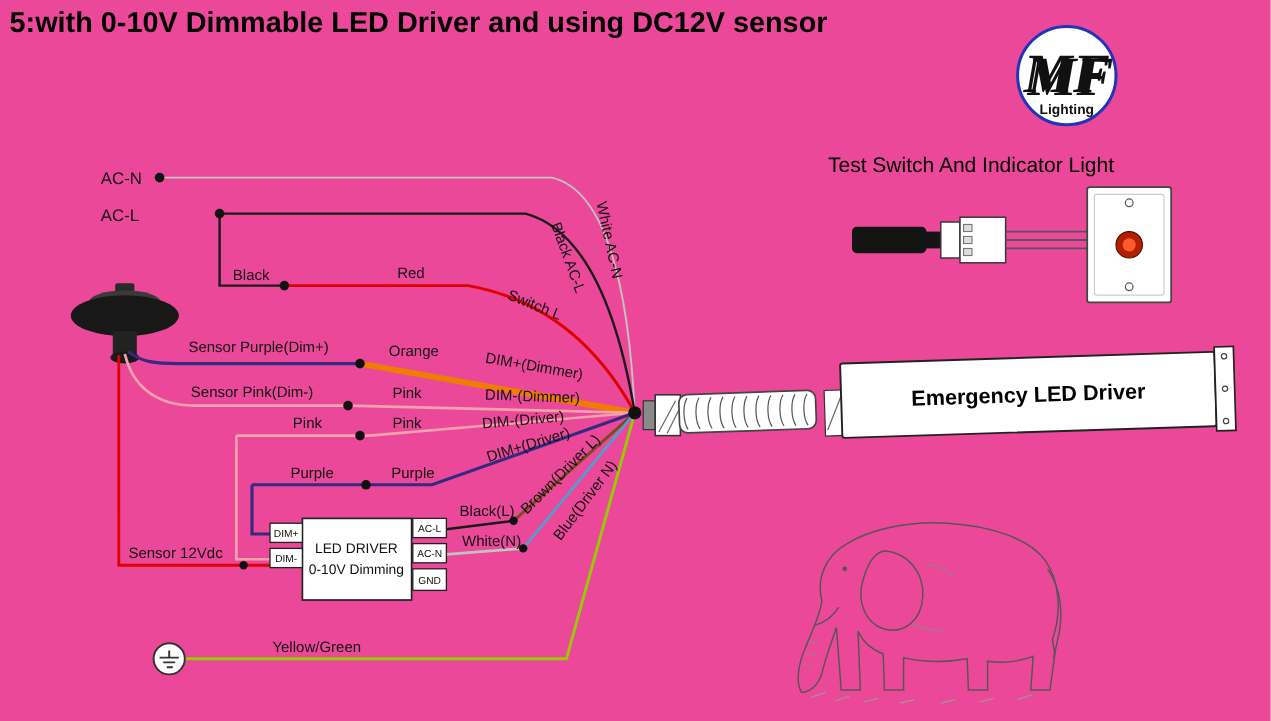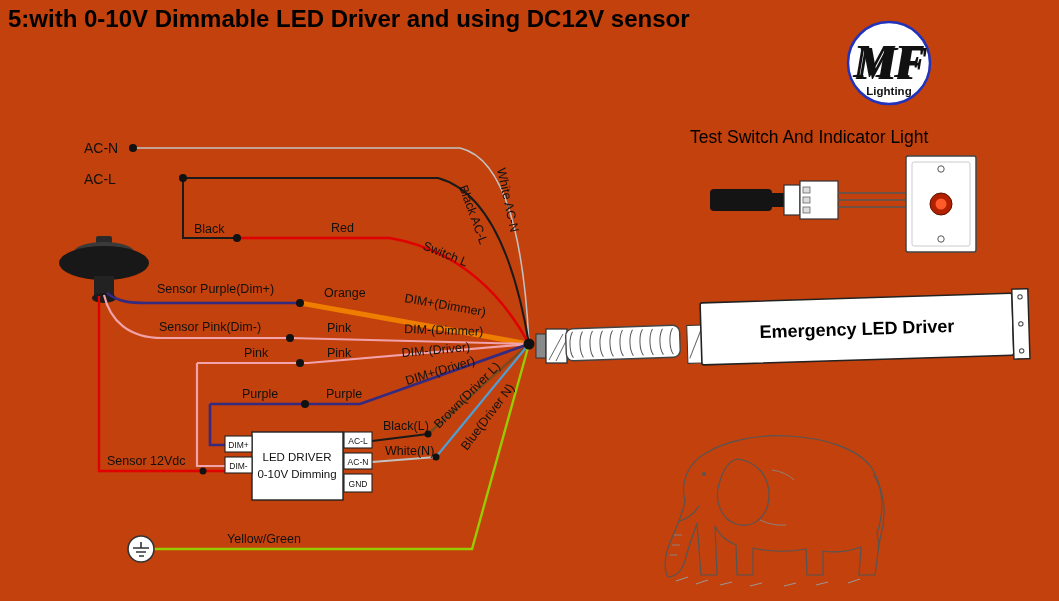--- a/index.html
+++ b/index.html
@@ -1,16 +1,16 @@
 <!DOCTYPE html>
 <html><head>
 <meta charset="utf-8">
 <style>
   html,body{margin:0;padding:0;background:#ffffff}
-  .stage{position:relative;width:1059px;height:601px;background:#c2410c;overflow:hidden;
+  .stage{position:relative;width:1059px;height:601px;background:#ec4899;overflow:hidden;
          font-family:"Liberation Sans",sans-serif}
   svg{display:block}
   text{font-family:"Liberation Sans",sans-serif;fill:#111}
   .title{font-size:24px;font-weight:600;fill:#000}
   .heading{font-size:17.5px;fill:#000}
   .driver-label{font-size:18px;font-weight:bold;fill:#000}
   .lbl{font-size:12.5px}
   .lbl-lg{font-size:14px}
   .box-label{font-size:11.5px}
   .term{font-size:8.5px}

